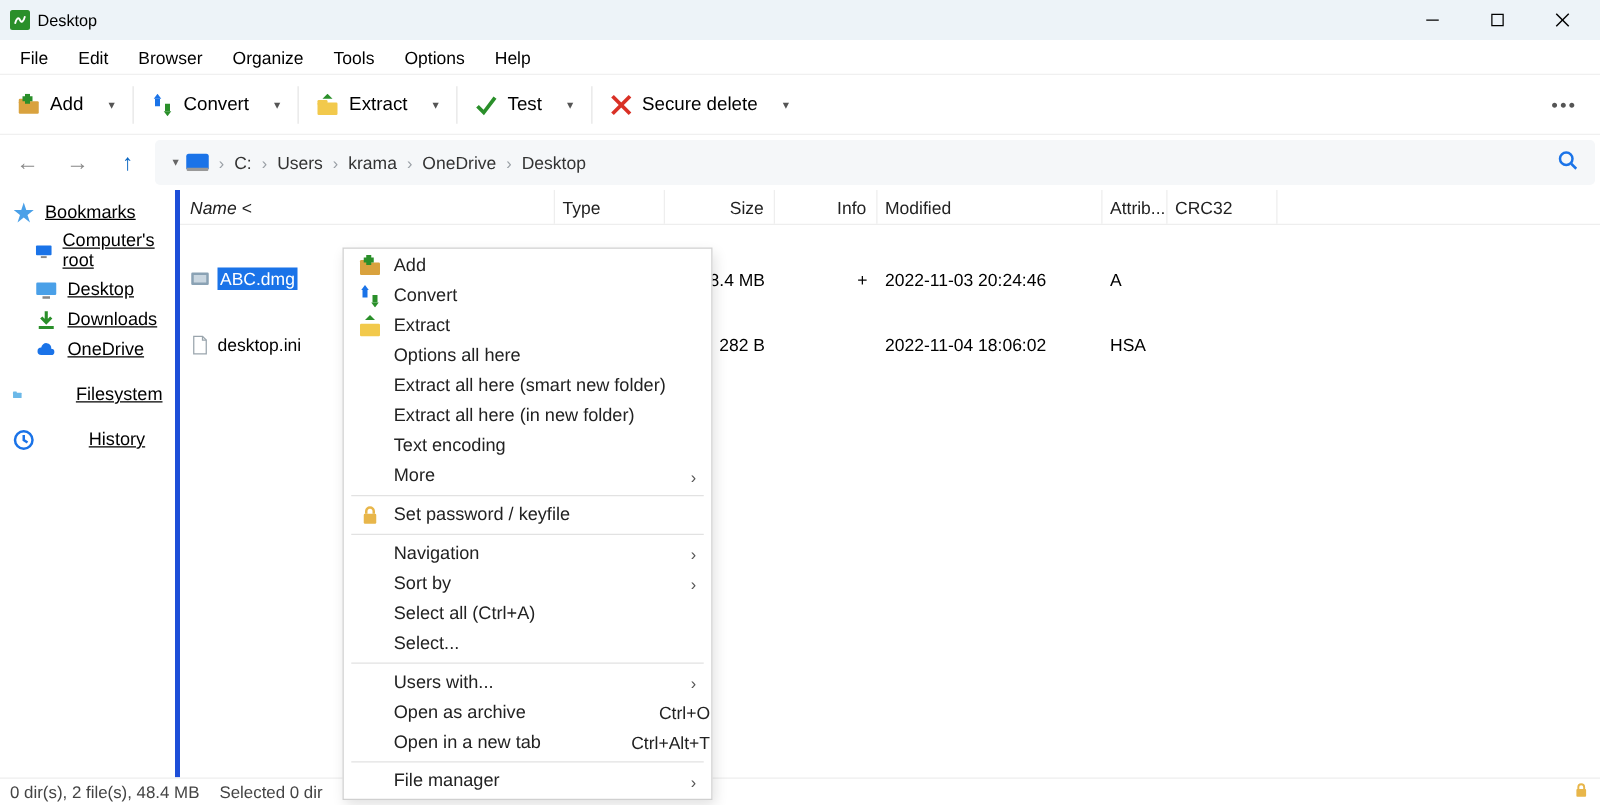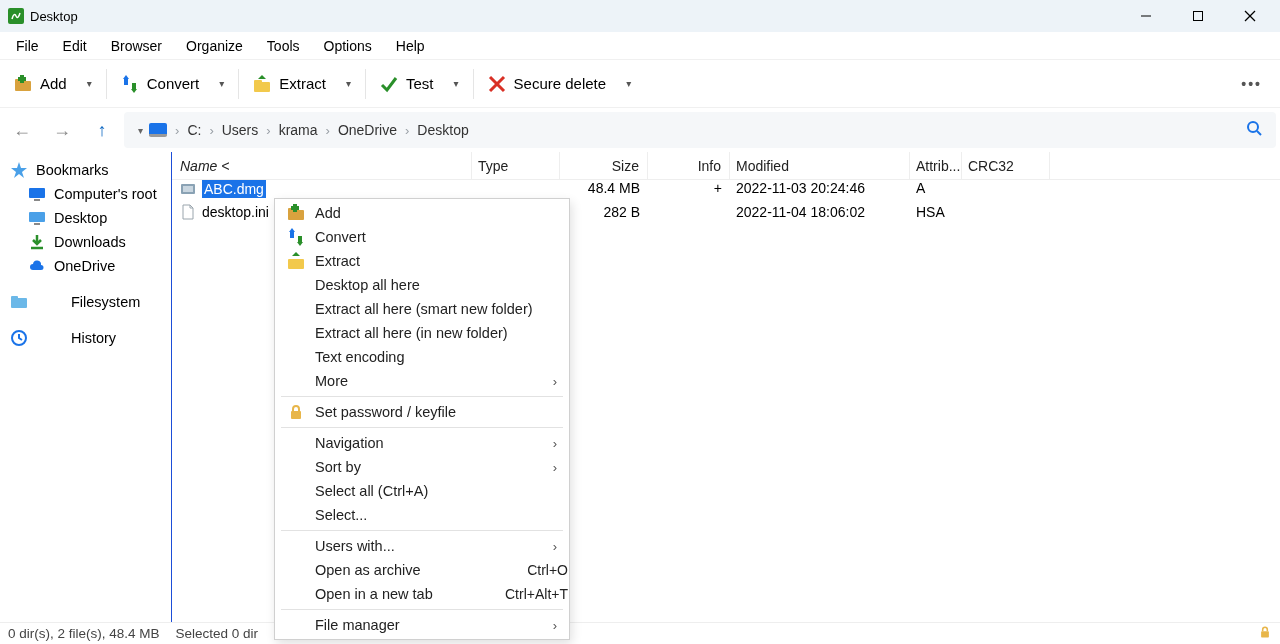--- a/index.html
+++ b/index.html
@@ -30,38 +30,38 @@
 .nav-btn.up { color: #0a66c2; }
 .breadcrumb { flex: 1; height: 36px; background: #f5f7f9; border-radius: 4px; display: flex; align-items: center; padding: 0 8px; }
 .crumb-sep { color: #9aa0a6; margin: 0 8px; font-size: 13px; }
 .crumb { font-size: 14px; color: #333; }
 .crumb-caret { color: #666; font-size: 10px; padding: 0 6px; }
 .crumb-pc { width: 18px; height: 14px; background: #1a73e8; border-radius: 2px; display: inline-block; border-bottom: 3px solid #999; }
 .breadcrumb-search { margin-left: auto; color: #1a73e8; font-size: 16px; padding: 0 6px; }
 
 
 .main { display: flex; height: calc(644px - 32px - 28px - 48px - 44px - 22px); }
-.sidebar { width: 172px; border-right: 1px solid #1d4ed8; padding: 6px 0; overflow: hidden; }
+.sidebar { width: 144px; border-right: 4px solid #1d4ed8; padding: 6px 0; overflow: hidden; text-decoration: underline; }
 .side-item { display: flex; align-items: center; gap: 8px; padding: 3px 10px; font-size: 14.5px; }
 .side-item.child { padding-left: 28px; }
 .side-group { margin-top: 12px; gap: 43px; }
 .side-icon { width: 18px; height: 18px; display: inline-flex; align-items: center; justify-content: center; }
 
 .content { flex: 1; display: flex; flex-direction: column; }
 .headers { display: flex; height: 28px; align-items: center; border-bottom: 1px solid #eee; font-size: 14px; color: #222; }
 .col-name { width: 300px; padding-left: 8px; border-right: 1px solid #eee; height: 100%; display: flex; align-items: center; font-style: italic; }
 .col-type { width: 88px; padding-left: 6px; border-right: 1px solid #eee; height: 100%; display: flex; align-items: center; }
 .col-size { width: 88px; text-align: right; padding-right: 8px; border-right: 1px solid #eee; height: 100%; display: flex; align-items: center; justify-content: flex-end; }
 .col-info { width: 82px; text-align: right; padding-right: 8px; border-right: 1px solid #eee; height: 100%; display: flex; align-items: center; justify-content: flex-end; }
 .col-mod { width: 180px; padding-left: 6px; border-right: 1px solid #eee; height: 100%; display: flex; align-items: center; }
 .col-attr { width: 52px; padding-left: 6px; border-right: 1px solid #eee; height: 100%; display: flex; align-items: center; }
 .col-crc { width: 88px; padding-left: 6px; border-right: 1px solid #eee; height: 100%; display: flex; align-items: center; }
 
 .rows { position: relative; }
-.row { display: flex; height: 24px; align-items: flex-start; font-size: 14px; }
+.row { display: flex; height: 24px; align-items: flex-end; font-size: 14px; margin-top: 28px; }
 .cell-name { width: 300px; padding-left: 8px; display: flex; align-items: center; gap: 6px; }
 .cell-type { width: 88px; padding-left: 6px; }
 .cell-size { width: 88px; text-align: right; padding-right: 8px; }
 .cell-info { width: 82px; text-align: right; padding-right: 8px; }
 .cell-mod { width: 180px; padding-left: 6px; }
 .cell-attr { width: 52px; padding-left: 6px; }
 .cell-crc { width: 88px; padding-left: 6px; }
 .selected-name { background: #1a73e8; color: #fff; padding: 1px 2px; display: inline-block; }
 .file-icon { width: 16px; height: 16px; display: inline-block; }
 
@@ -341,21 +341,21 @@
       <span class="ctx-icon">
         <svg viewBox="0 0 18 18">
           <rect x="1" y="7" width="16" height="10" rx="1" fill="#f2c94c"></rect>
           <polygon points="5,4 13,4 9,0" fill="#2a8f2a"></polygon>
         </svg>
       </span>
       <span>Extract</span>
     </div>
   <div class="ctx-item">
       <span class="ctx-icon blank"></span>
-      <span>Desktop all here</span>
+      <span>Options all here</span>
     </div>
   <div class="ctx-item">
       <span class="ctx-icon blank"></span>
       <span>Extract all here (smart new folder)</span>
     </div>
   <div class="ctx-item">
       <span class="ctx-icon blank"></span>
       <span>Extract all here (in new folder)</span>
     </div>
   <div class="ctx-item">

